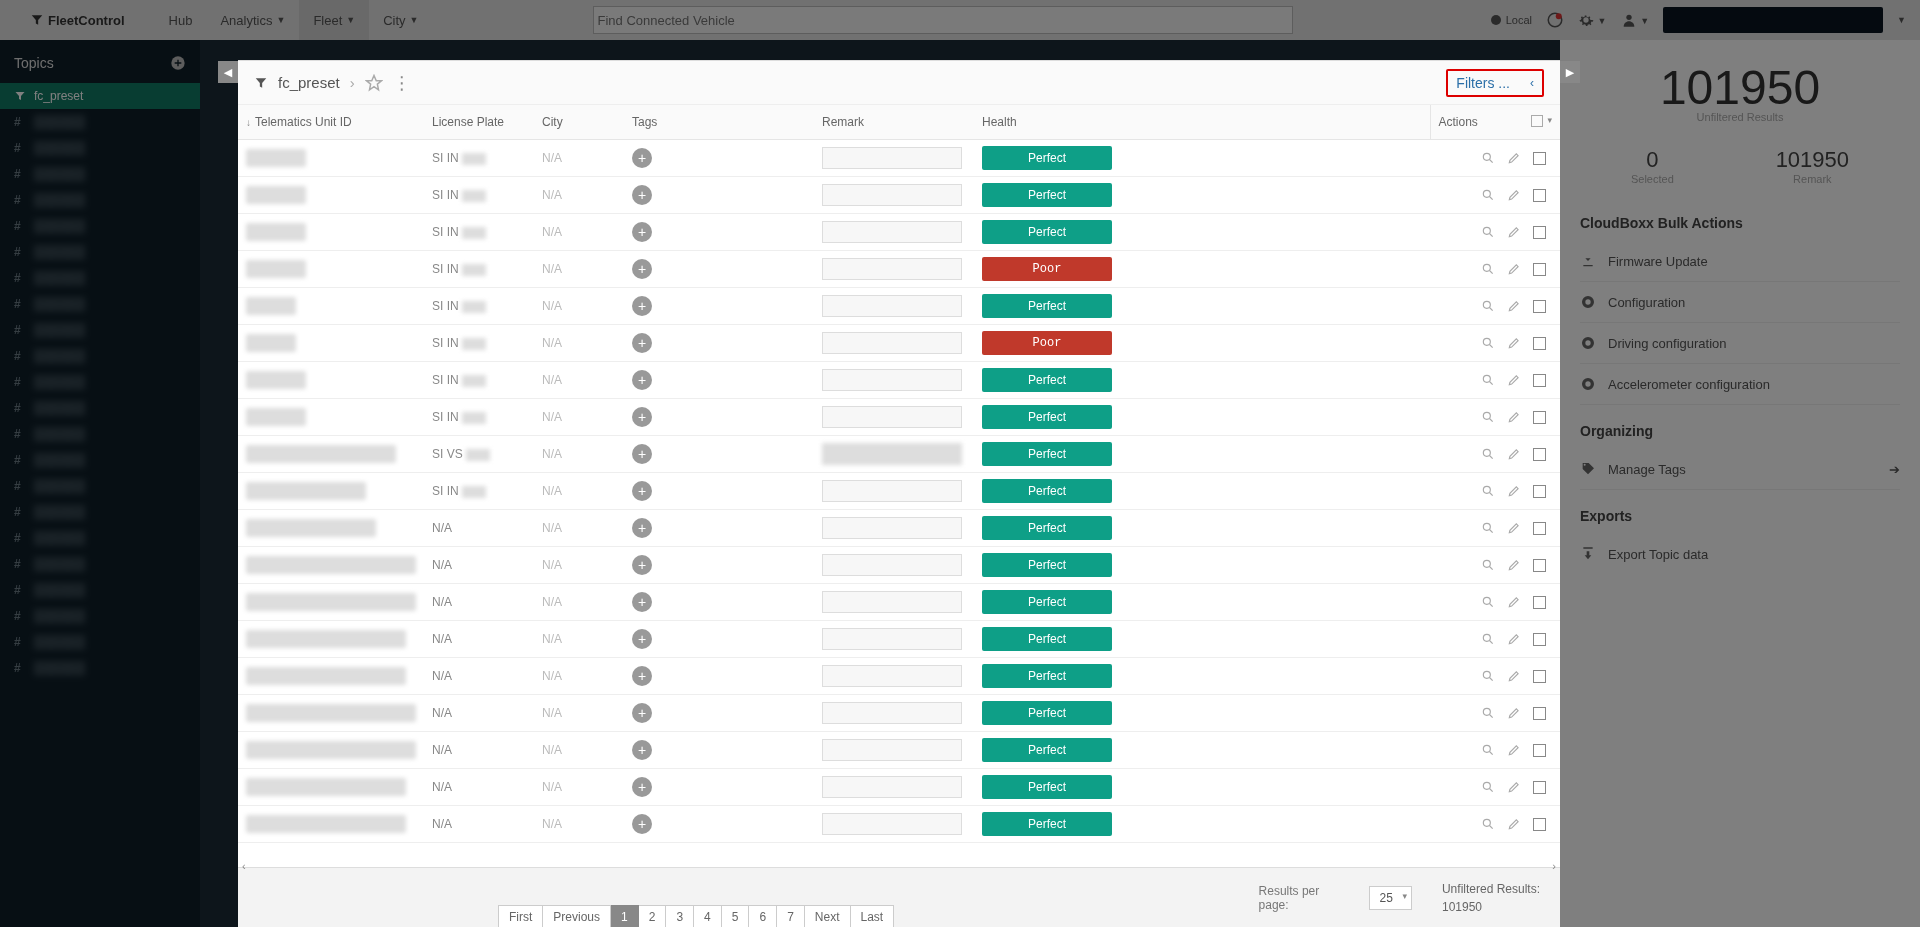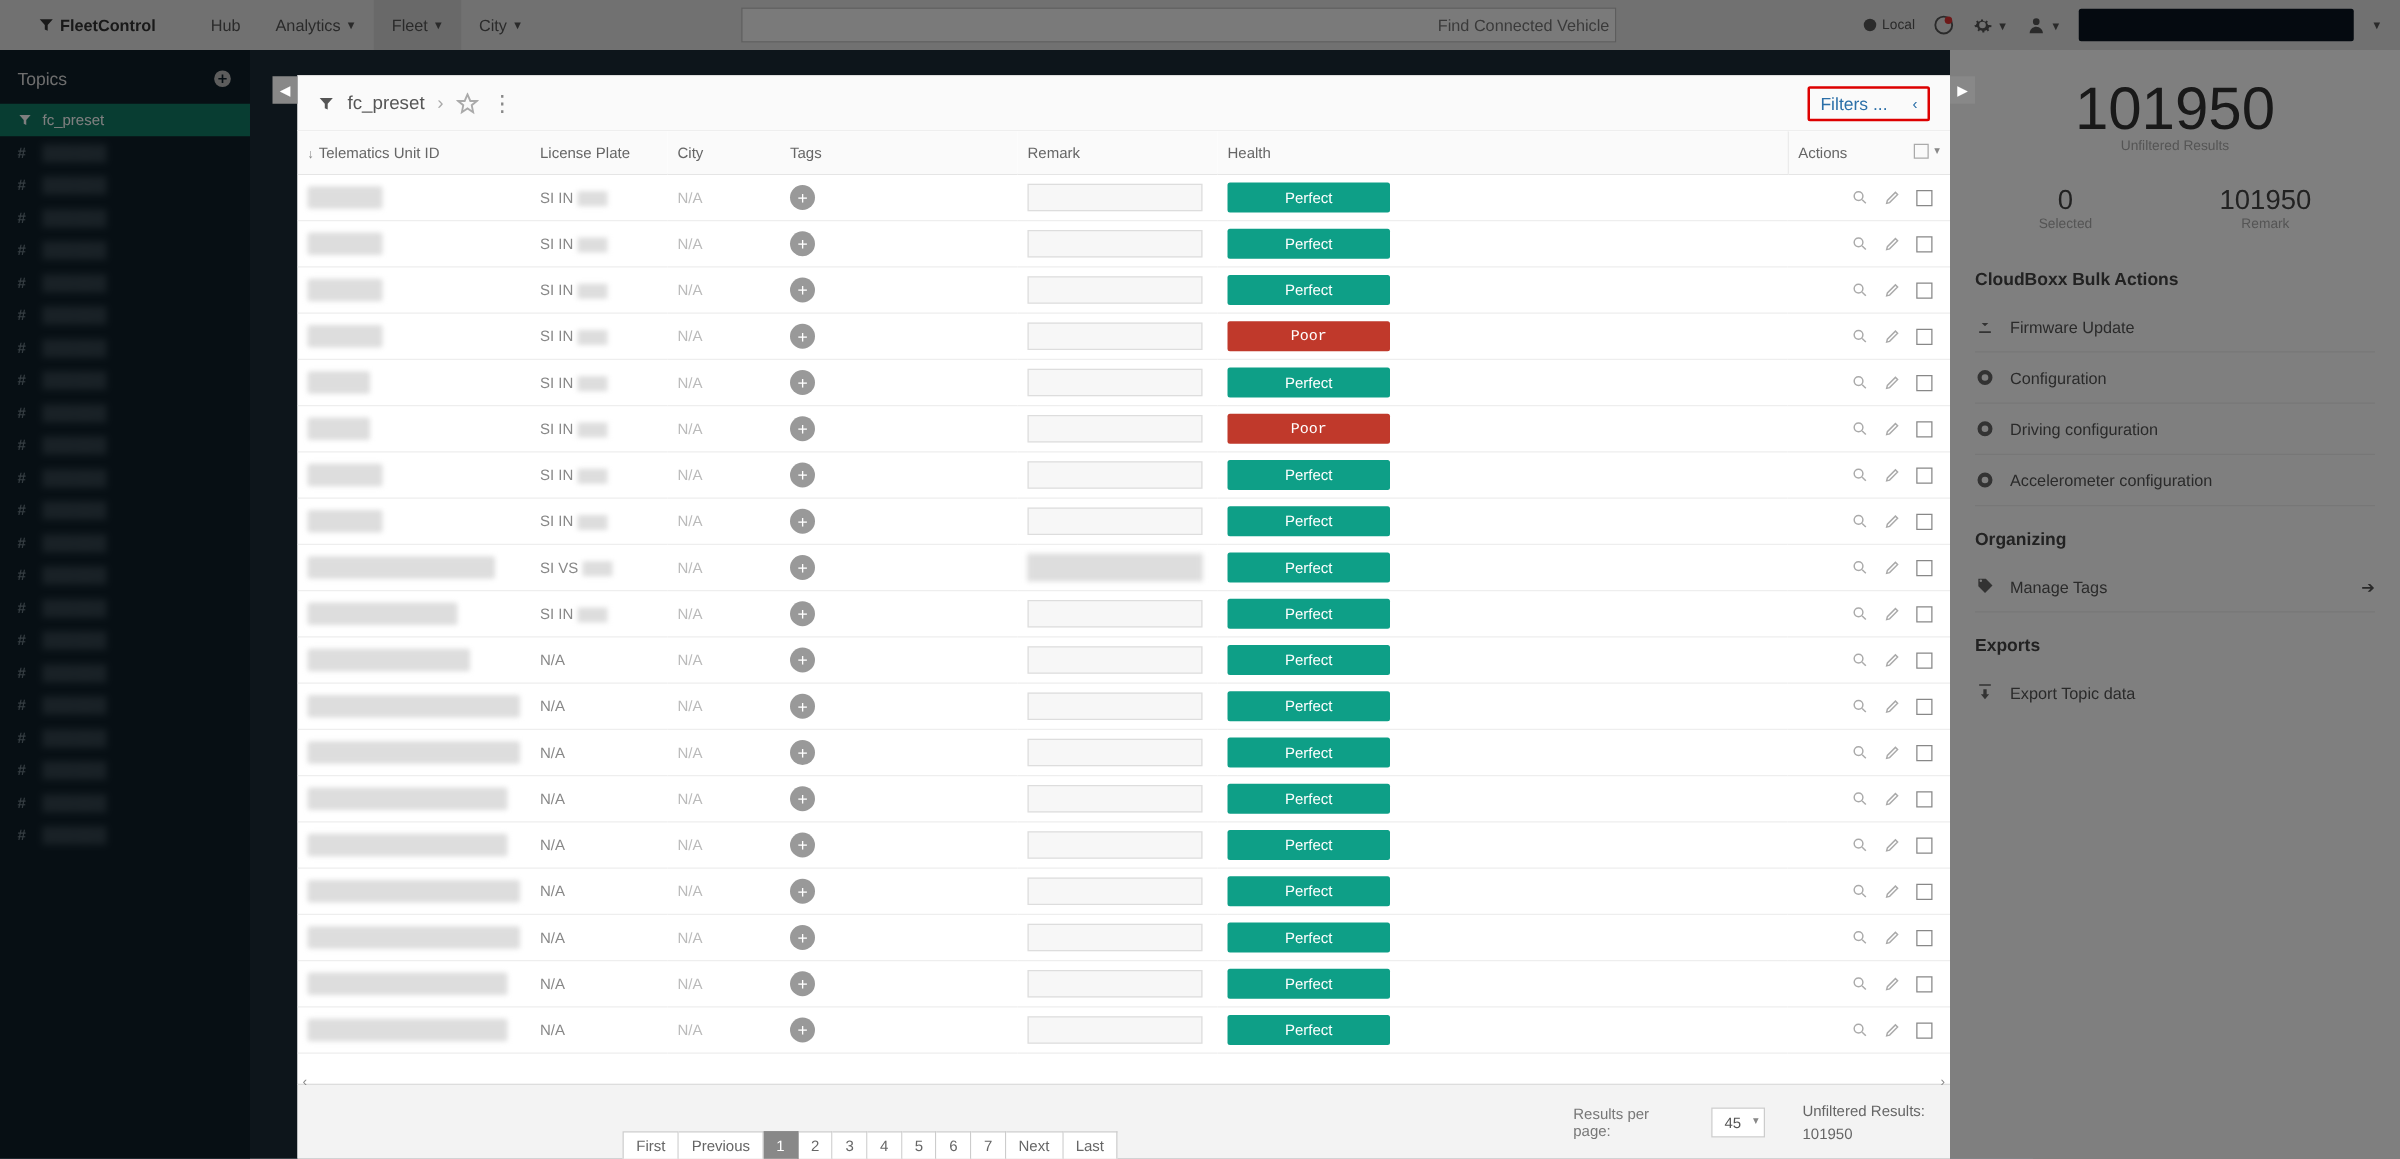--- a/index.html
+++ b/index.html
@@ -4,21 +4,21 @@
 <style>
 * { box-sizing: border-box; margin: 0; padding: 0; font-family: Arial, Helvetica, sans-serif; }
 body { background: #1a2b36; color: #333; font-size: 13px; overflow:hidden; width:1920px; height:927px; position:relative;}
 .overlay-dim { position:absolute; inset:0; background:rgba(0,0,0,0.5); z-index:1; pointer-events:none;}
 .topbar { height:40px; background:#e3e3e3; display:flex; align-items:center; position:relative; z-index:0;}
 .topbar .logo { padding:0 30px; font-weight:bold; color:#333; display:flex; align-items:center; gap:4px;}
 .topbar .logo svg{width:14px;height:14px;}
 .topbar .navlink { padding:0 14px; height:40px; display:flex; align-items:center; color:#555; font-size:13px; cursor:pointer; gap:4px;}
 .topbar .navlink.active { background:#d3d3d3; }
 .topbar .search { flex:0 1 700px; margin-left:160px; }
-.topbar .search input { width:100%; height:28px; padding:0 4px; border:1px solid #bbb; background:#f5f5f5; font-size:13px; color:#666;text-align:right;}
+.topbar .search input { width:100%; height:28px; padding:0 4px; border:1px solid #bbb; background:#f5f5f5; font-size:13px; color:#666;}
 .topbar .right { margin-left:auto; display:flex; align-items:center; gap:14px; padding-right:14px;}
 .topbar .right .pill { font-size:11px; color:#555; display:flex; align-items:center; gap:4px;}
 .topbar .right .iconbtn{color:#555;cursor:pointer;}
 .topbar .right .userblock{width:220px;height:26px;background:#0a1520;border-radius:2px;}
 .caret{font-size:9px;color:#555;}
 
 .left-topics { position:absolute; left:0; top:40px; width:200px; bottom:0; background:#0f1f29; color:#bbb; z-index:0; padding-top:14px;}
 .left-topics .hdr{display:flex;justify-content:space-between;align-items:center;padding:0 14px 12px;color:#ddd;font-size:14px;}
 .left-topics .hdr .plus{cursor:pointer;color:#bbb;}
 .left-topics .item{display:flex;align-items:center;gap:8px;padding:6px 14px;font-size:12px;color:#6a7a84;cursor:pointer;}
@@ -816,19 +816,19 @@
         <button>2</button>
         <button>3</button>
         <button>4</button>
         <button>5</button>
         <button>6</button>
         <button>7</button>
         <button>Next</button>
         <button>Last</button>
       </div>
     <div class="rpp">Results per page:</div>
-    <div class="rpp-sel">45</div>
+    <div class="rpp-sel">25</div>
     <div class="unf">
       <span>Unfiltered Results:</span><br>
       <span>101950</span>
     </div>
   </div>
 </div>
 
 </body></html>

